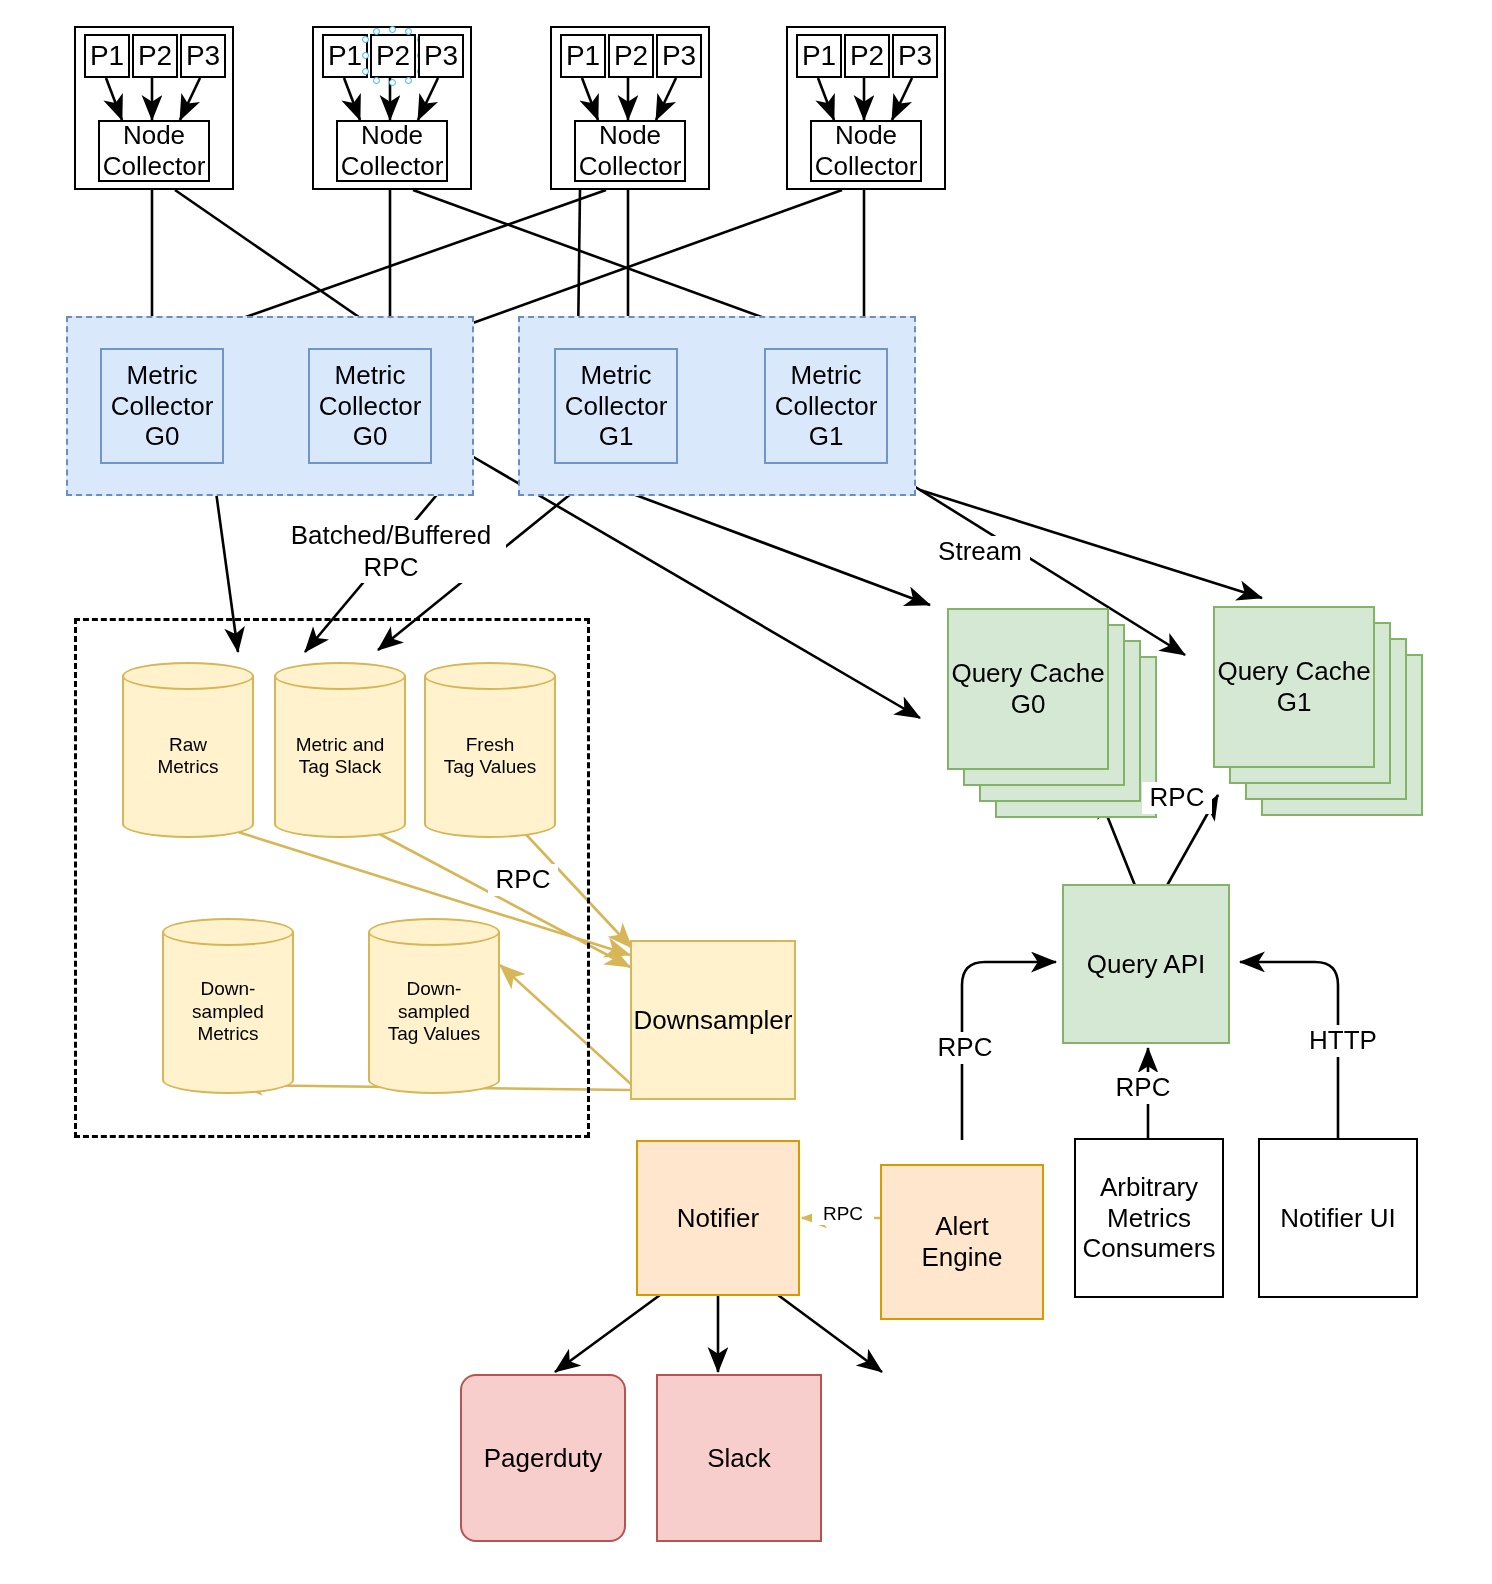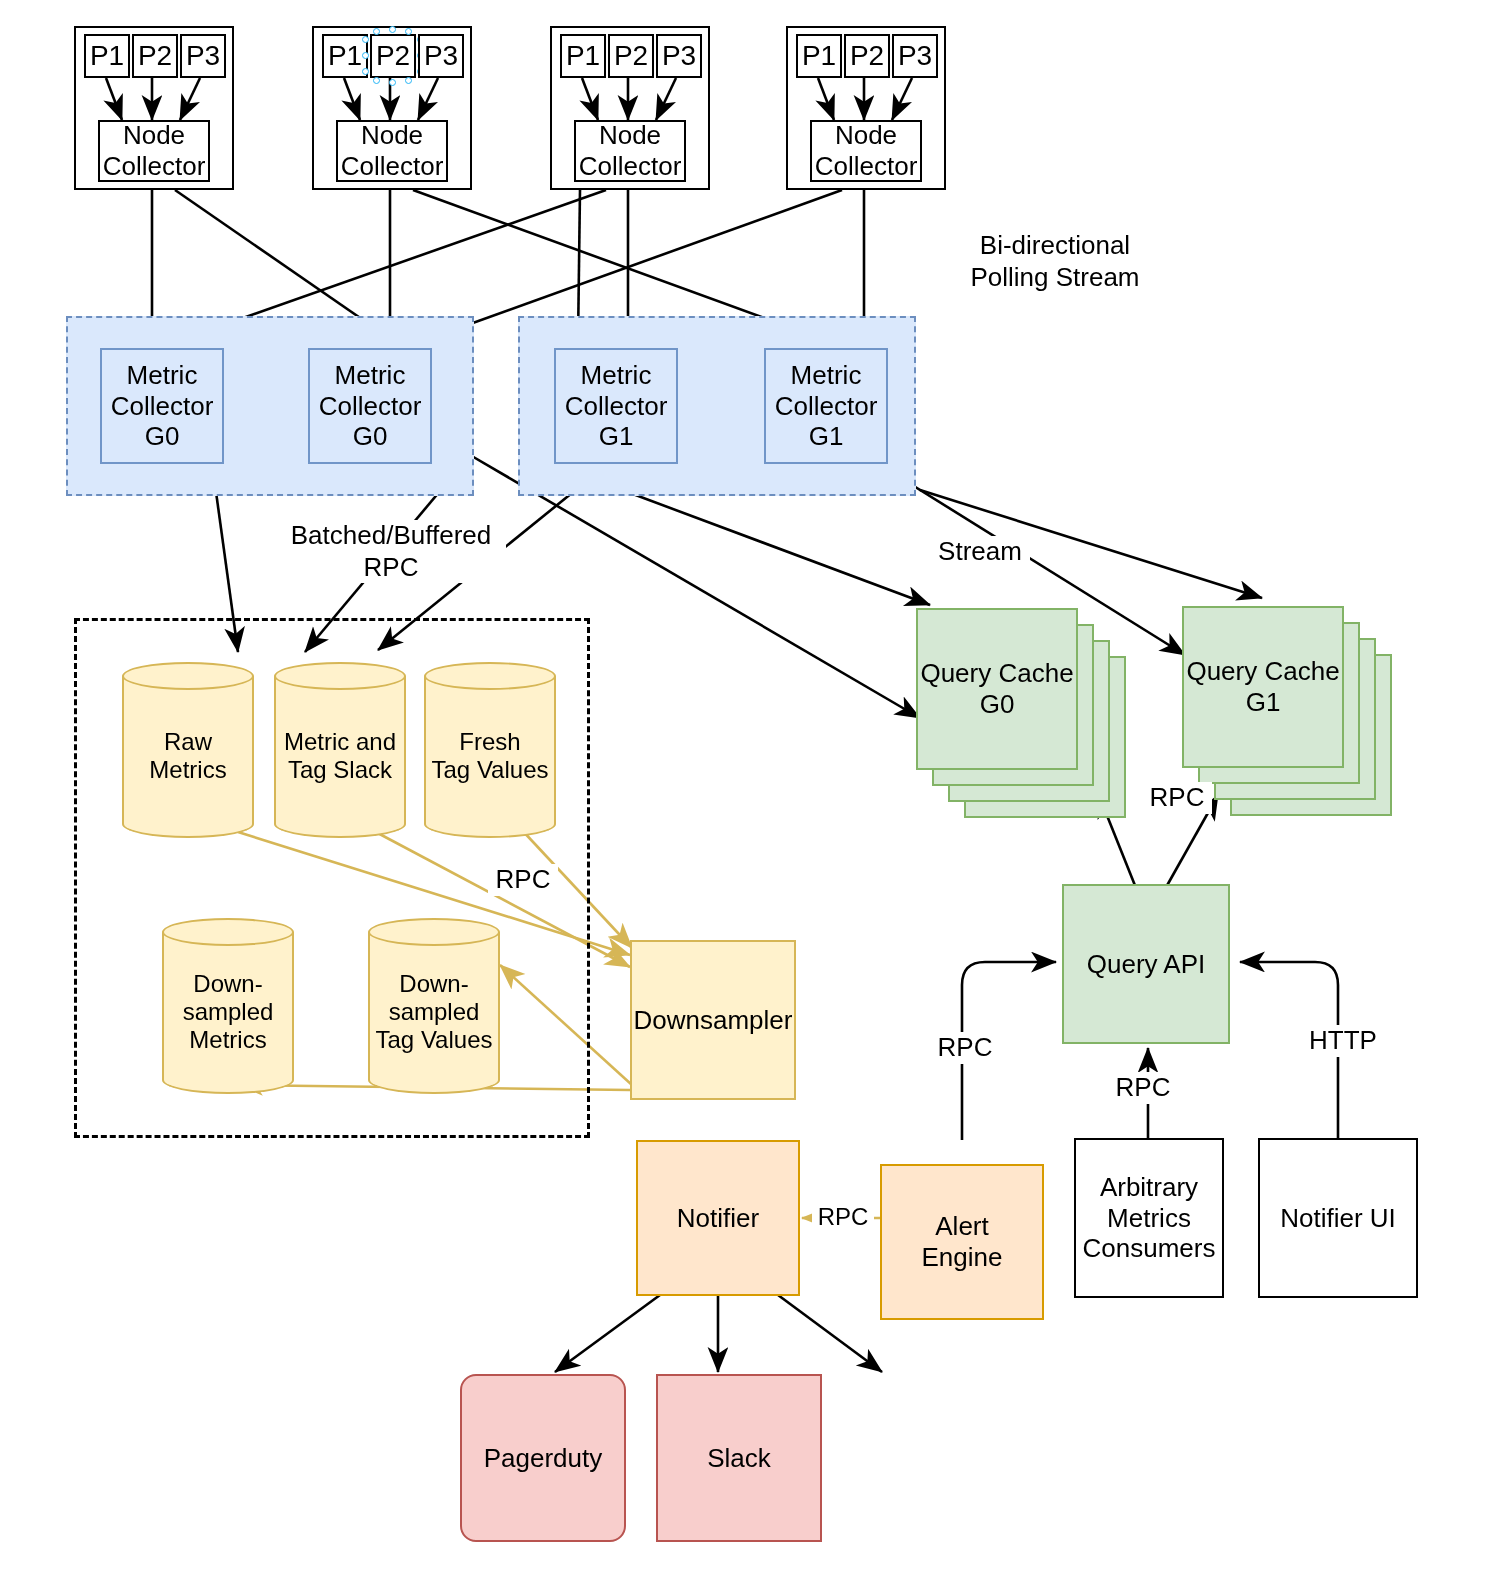--- a/index.html
+++ b/index.html
@@ -115,21 +115,21 @@
     justify-content: center;
     text-align: center;
     line-height: 1.18;
     color: #000;
     z-index: 3;
     padding-top: 12px;
     box-sizing: border-box;
   }
 
   
-  .stack { position: absolute; }
+  .stack { position: absolute; margin-left: 31px; }
   .stack .layer {
     position: absolute;
     background: #d5e8d4;
     border: 2px solid #82b366;
     box-sizing: border-box;
   }
   .stack .front {
     display: flex;
     align-items: center;
     justify-content: center;
@@ -158,21 +158,21 @@
   .sel-halo .dot {
     position: absolute;
     width: 7px; height: 7px;
     border: 1.6px solid #29b6f6;
     border-radius: 50%;
     background: #ffffff;
     box-sizing: border-box;
   }
   .f28 { font-size: 28px; }
   .f26 { font-size: 26px; }
-  .f25 { font-size: 24px; }
+  .f25 { font-size: 19px; }
 </style>
 </head>
 <body>
 
 <div id="canvas">
 
   <svg class="edge-layer" viewBox="0 0 1492 1584">
     <defs>
       <marker id="arrowBlack" markerWidth="11" markerHeight="11" refX="9.6" refY="4" orient="auto" markerUnits="strokeWidth">
         <path d="M0,0 L10,4 L0,8 L2.6,4 z" fill="#000000"></path>
@@ -333,22 +333,20 @@
       <span>P2</span>
     </div>
   <div class="node rect-white f28" style="left:892px;top:34px;width:46px;height:44px;">
       <span>P3</span>
     </div>
   <div class="node rect-white f26" style="left:810px;top:120px;width:112px;height:62px;">
       <span style="white-space:pre-line;">Node
 Collector</span>
     </div>
 
-  <div class="label f26" style="left:930px;top:230px;width:250px;">Bi-directional
-Polling Stream</div>
 
   <div class="node group-blue" style="left:66px;top:316px;width:408px;height:180px;"></div>
   <div class="node rect-blue f26" style="left:100px;top:348px;width:124px;height:116px;">
       <span style="white-space:pre-line;">Metric
 Collector
 G0</span>
     </div>
   <div class="node rect-blue f26" style="left:308px;top:348px;width:124px;height:116px;">
       <span style="white-space:pre-line;">Metric
 Collector

